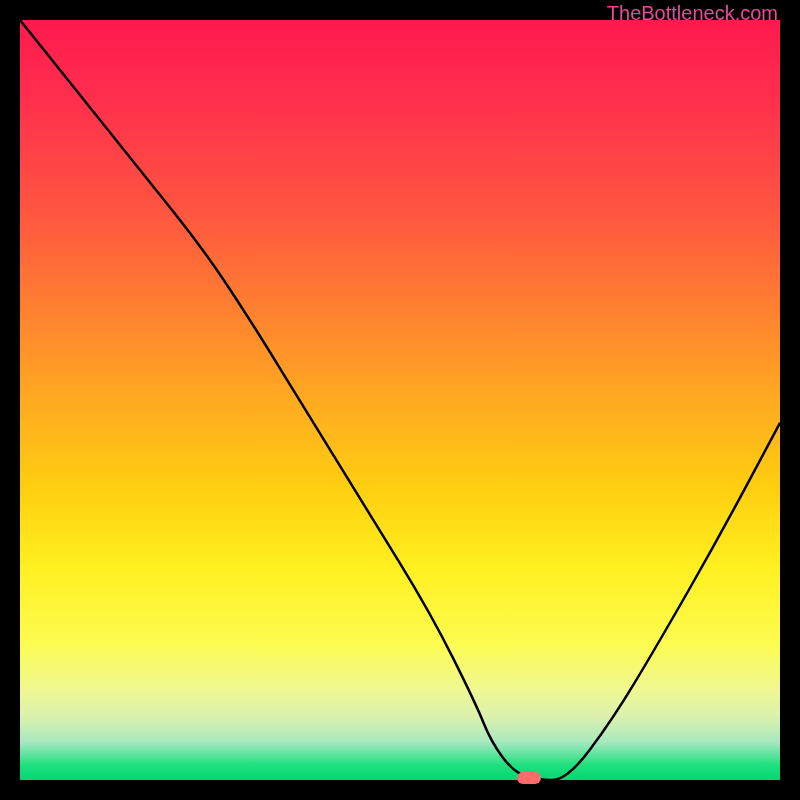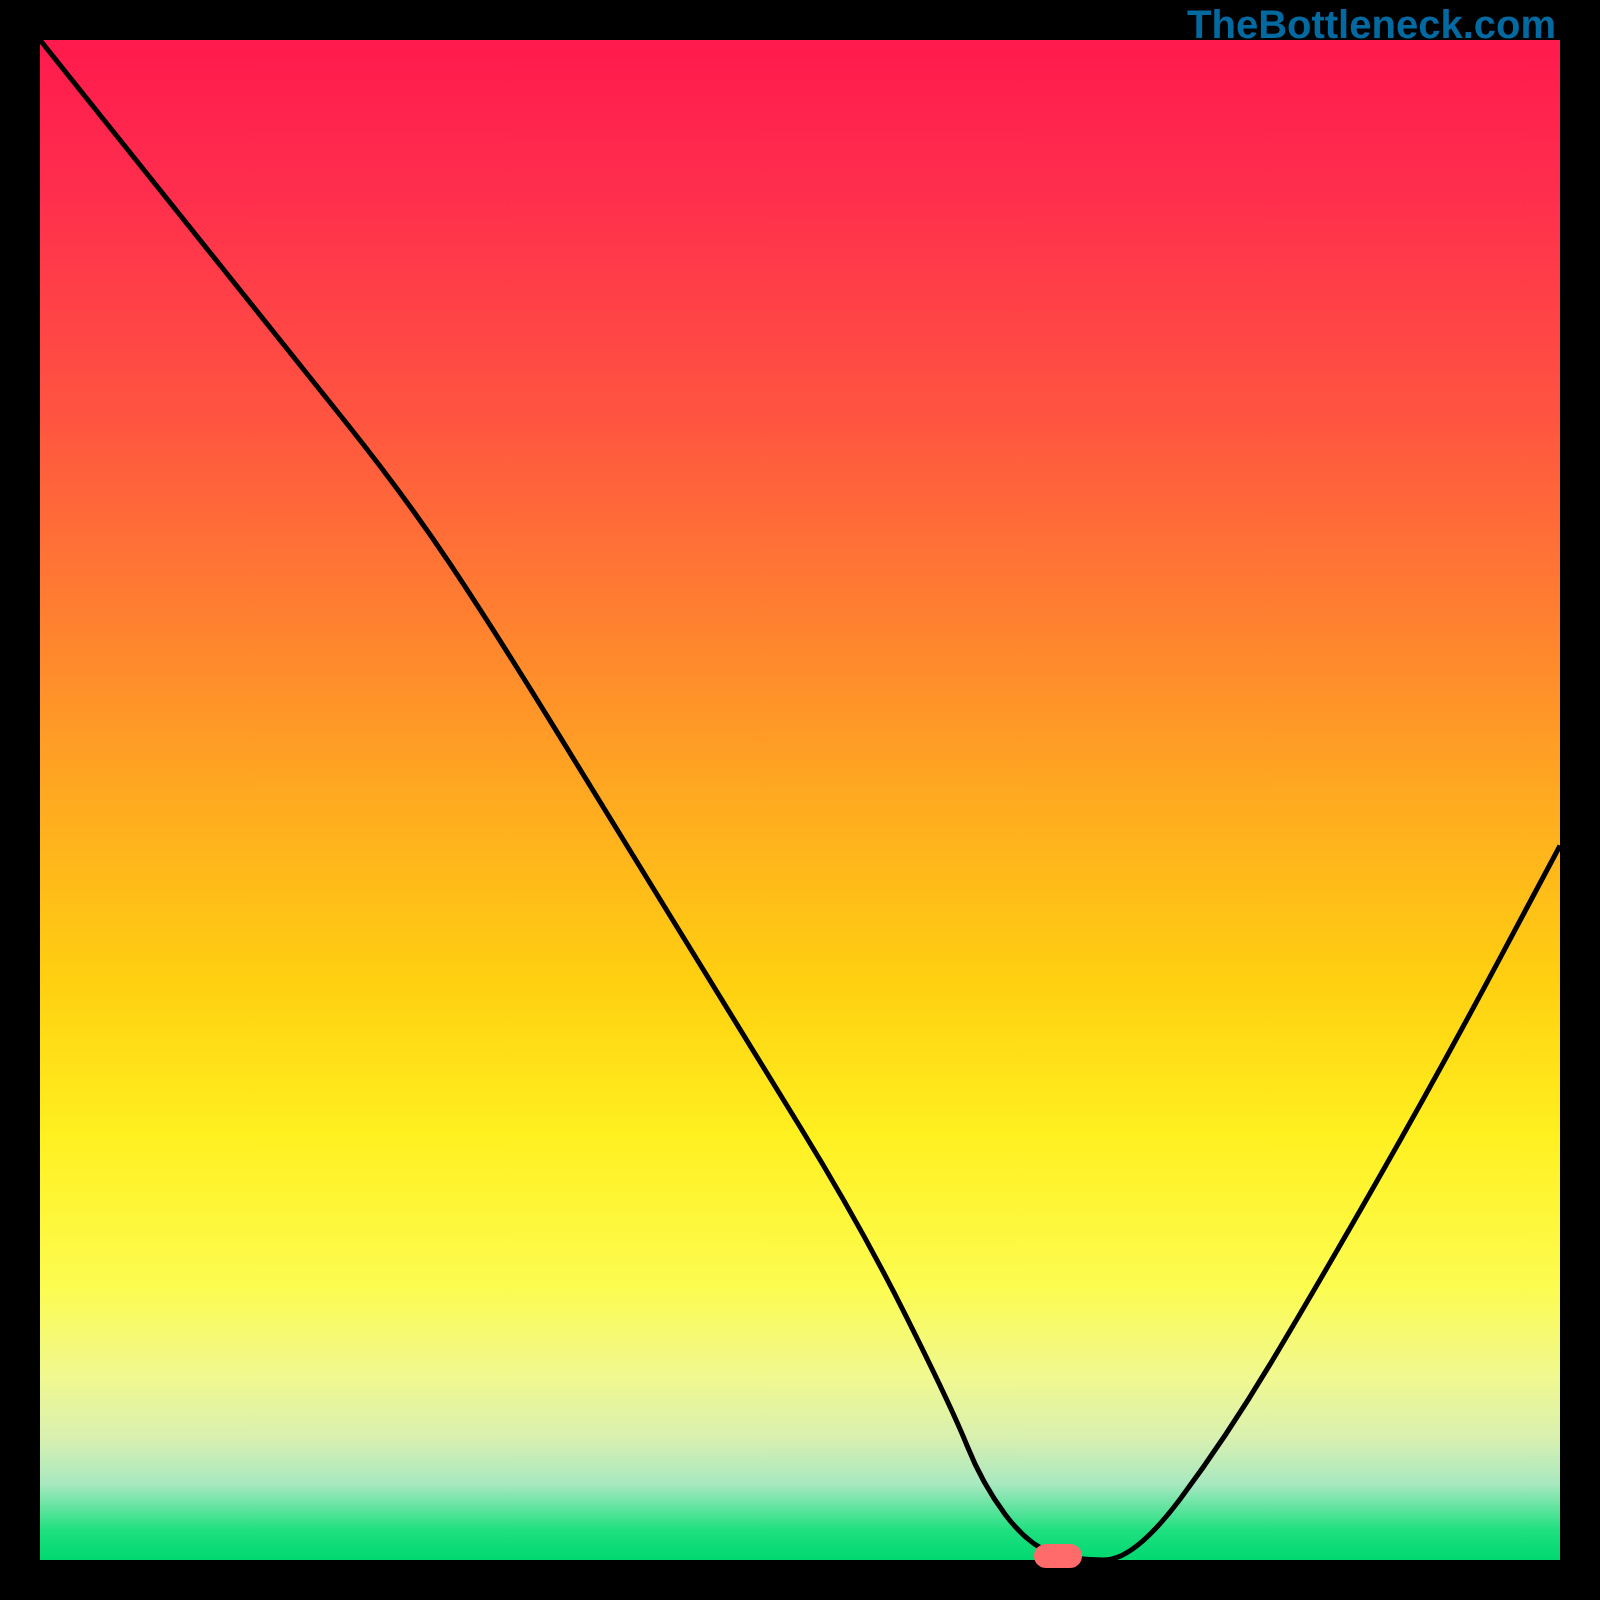--- a/index.html
+++ b/index.html
@@ -32,23 +32,23 @@
         #d8f0b0 92%,
         #a8e8c0 95%,
         #20e080 98%,
         #00d870 100%
       );
     }
     .watermark {
       position: absolute;
       top: 2px;
       right: 22px;
-      color: #0369a1;
+      color: #ec4899;
       font-size: 20px;
-      font-weight: bold;
+      font-weight: normal;
       z-index: 10;
     }
     .curve-svg {
       position: absolute;
       top: 20px;
       left: 20px;
       width: 760px;
       height: 760px;
       z-index: 5;
     }

